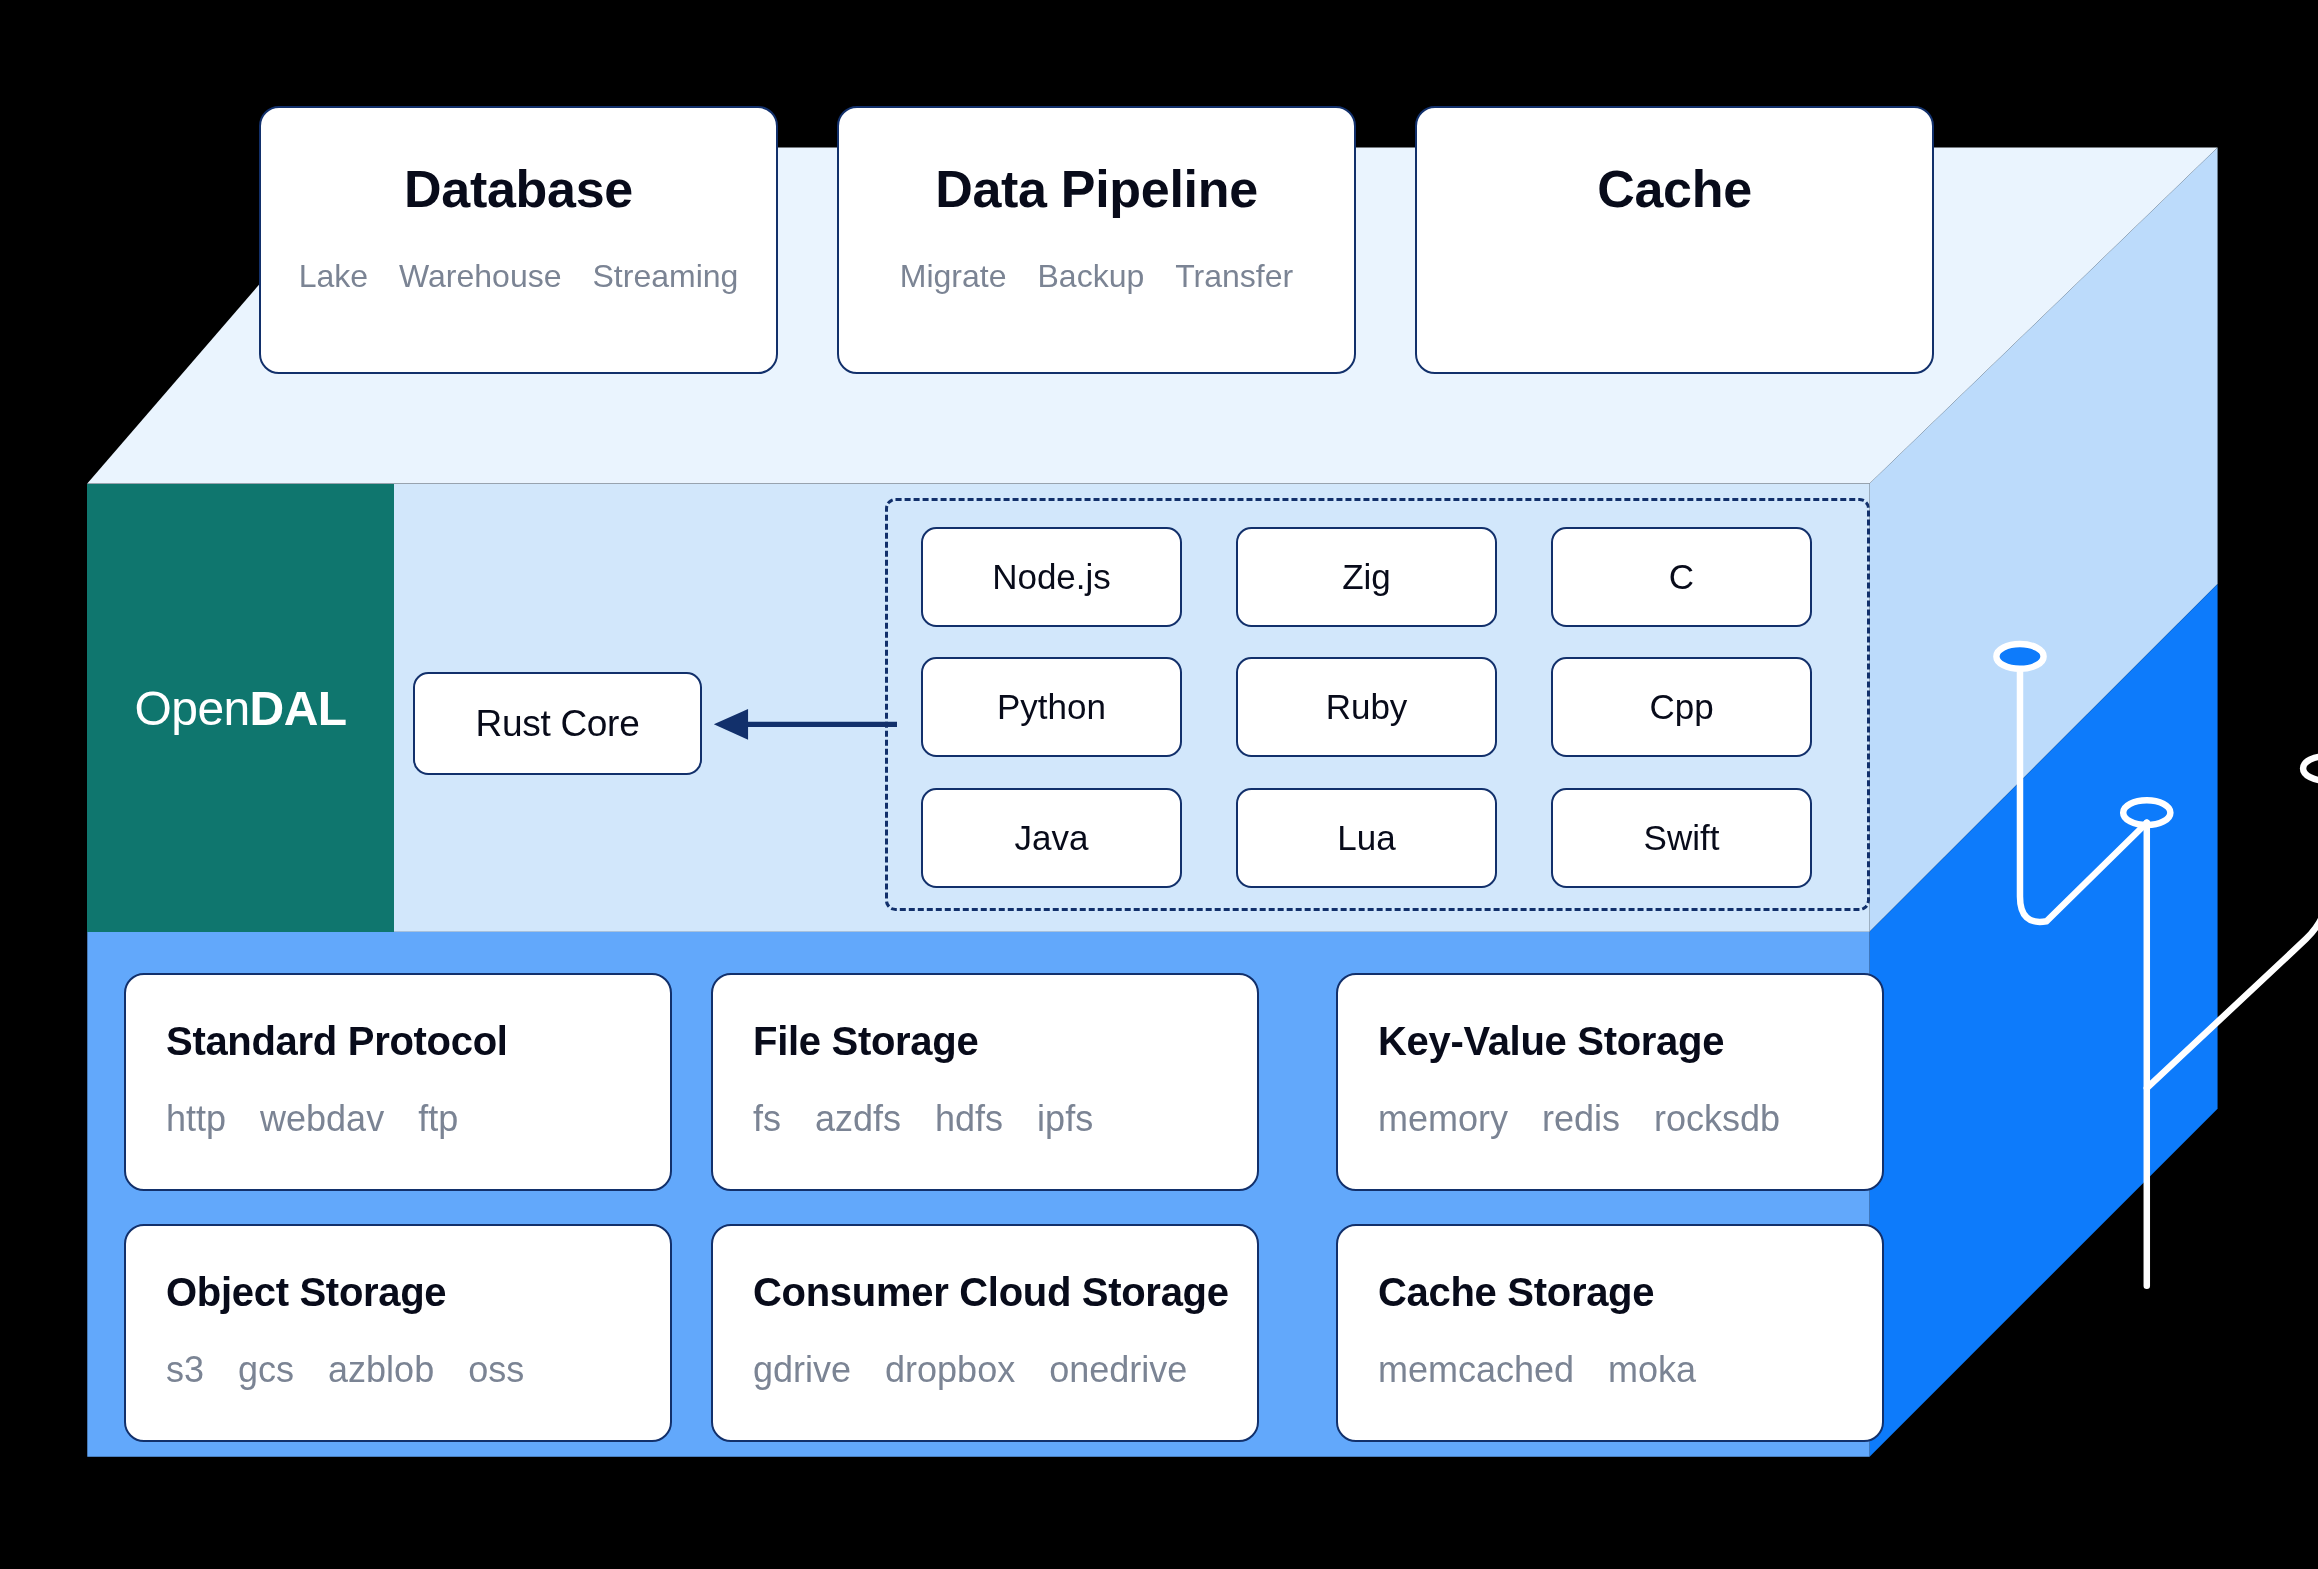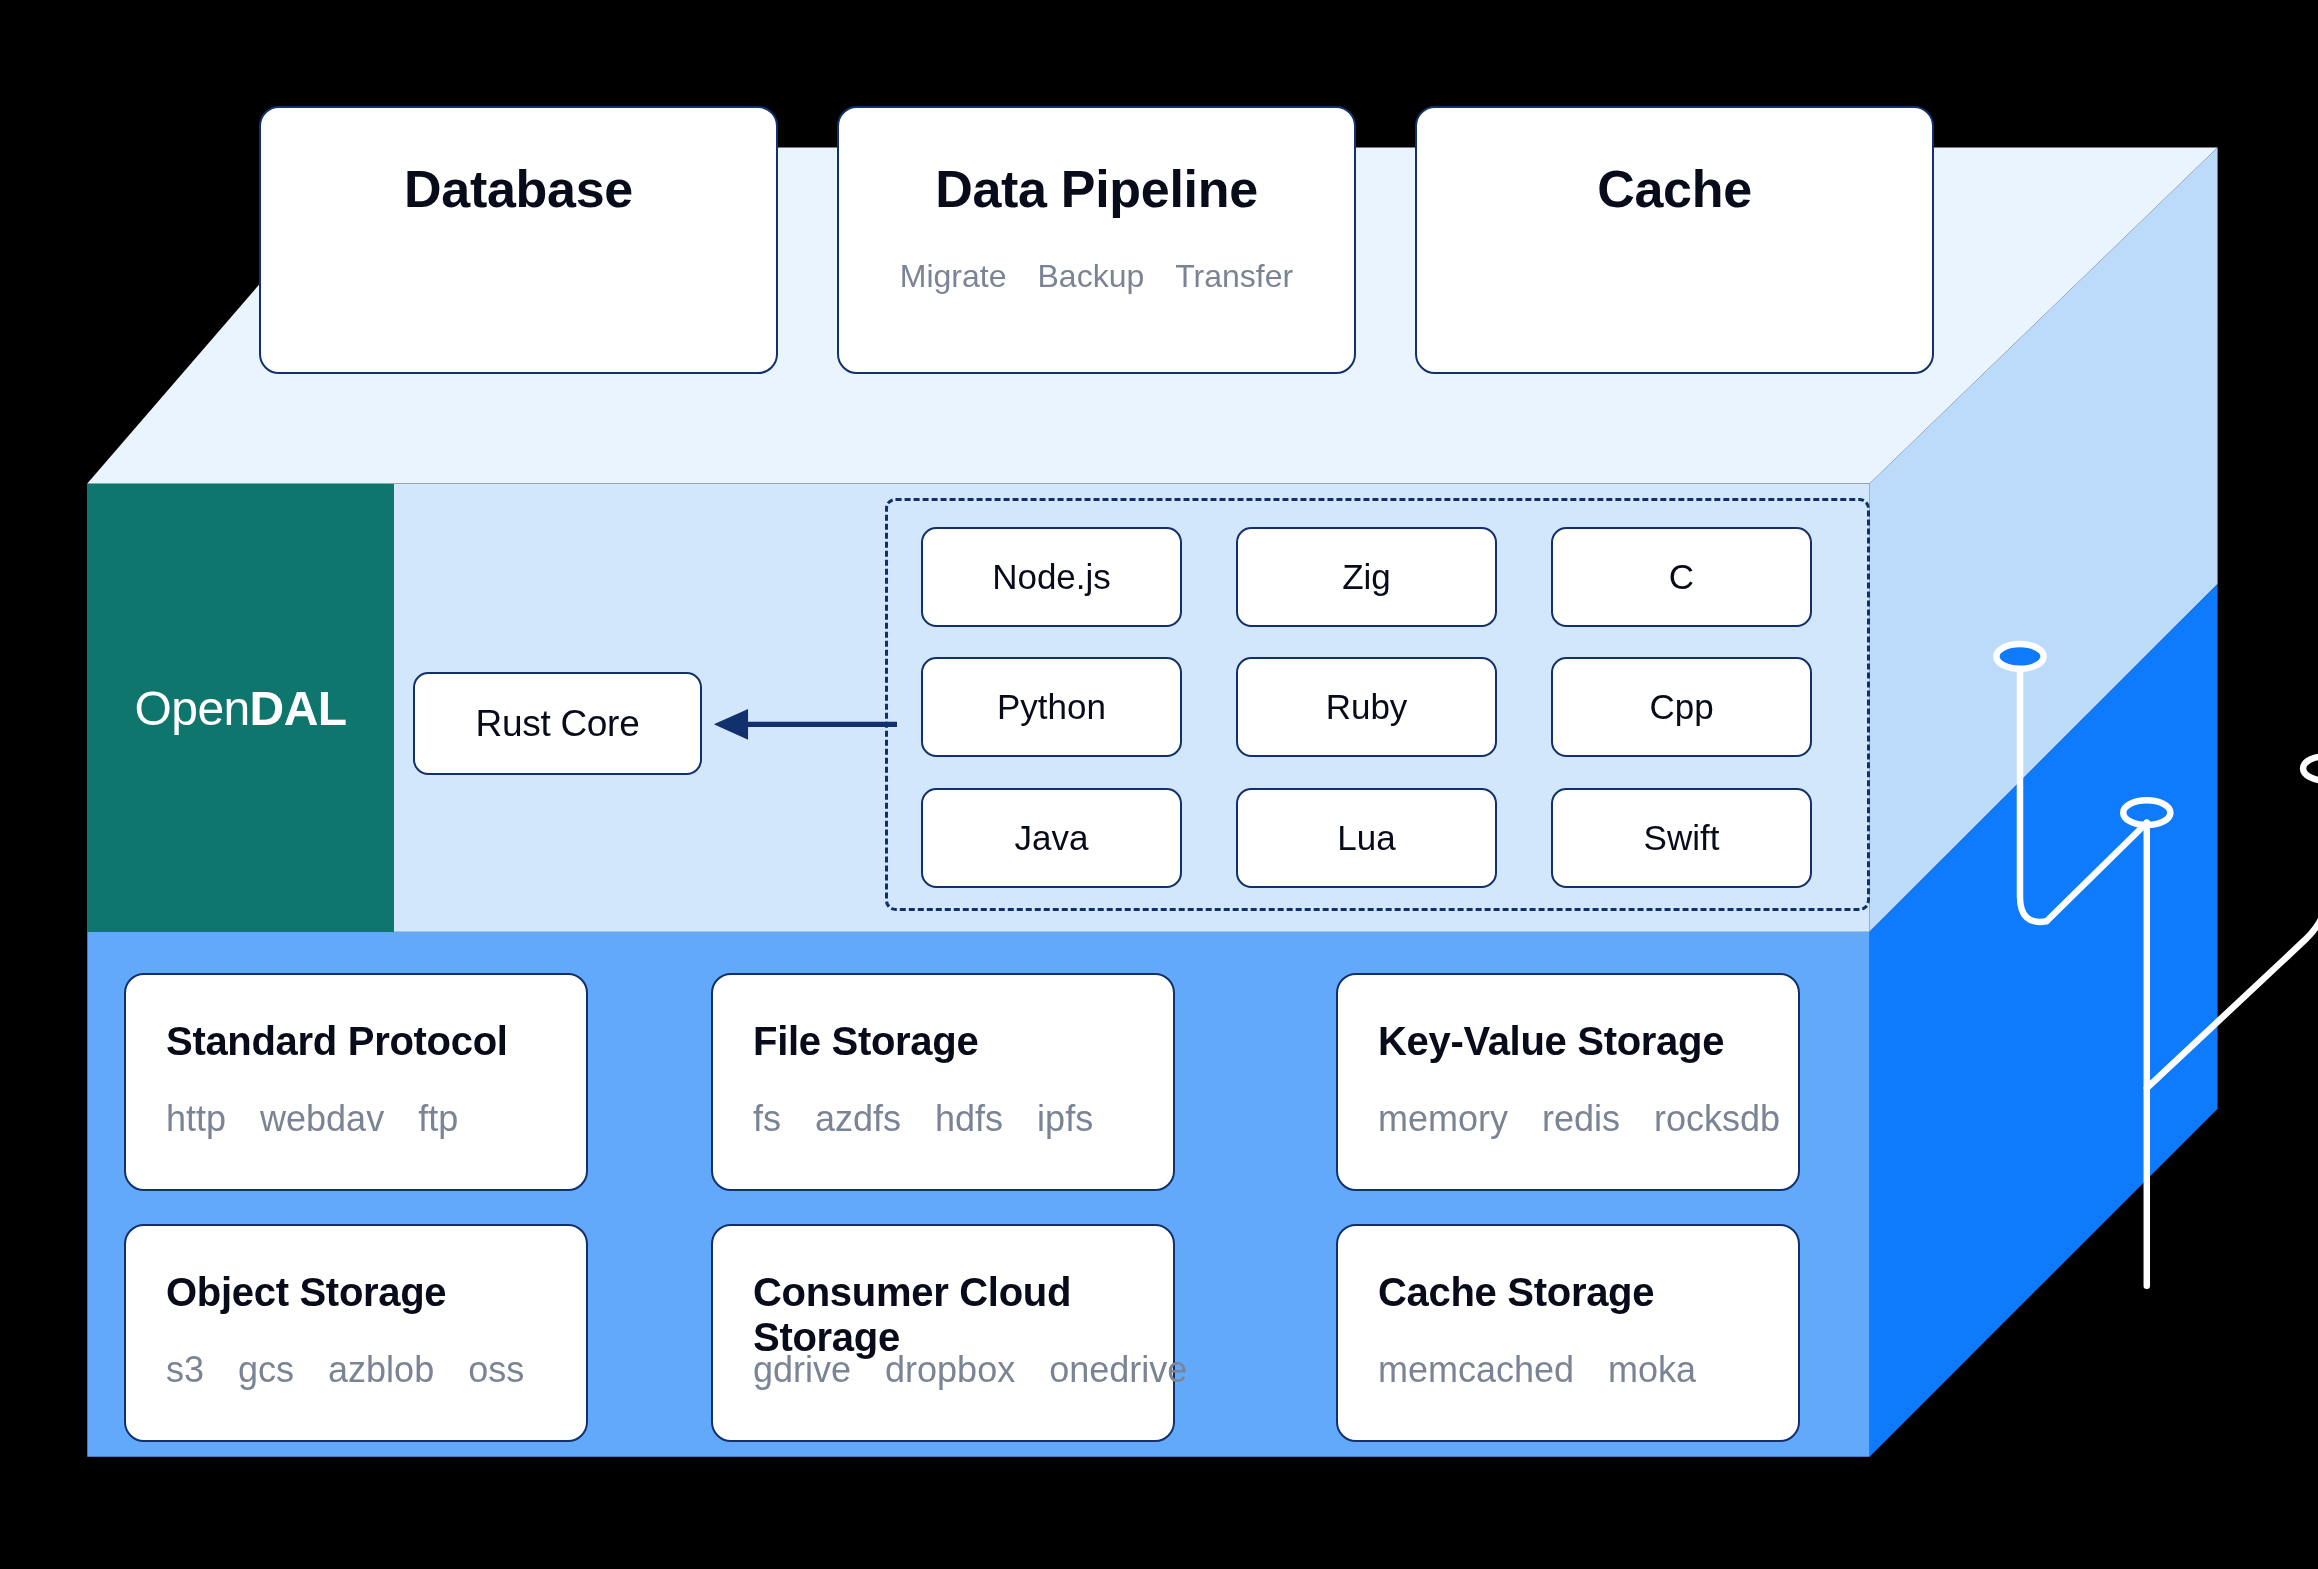--- a/index.html
+++ b/index.html
@@ -34,21 +34,21 @@
                          display:flex;align-items:center;justify-content:center;}
 
   
   #bindings-group{position:absolute;left:885px;top:498px;width:985px;height:413px;
                   border:3.5px dashed #12306b;border-radius:10.6px;box-sizing:border-box;}
   .binding-card{position:absolute;width:261px;height:100px;border-radius:15.3px;border-width:2.9px;}
   .binding-card span{position:absolute;inset:0;display:flex;align-items:center;justify-content:center;
                      font-size:35px;color:#080b1a;}
 
   
-  .svc-card{width:464px;height:218px;}
+  .svc-card{width:548px;height:218px;}
   .svc-card .card-title{position:absolute;left:40px;top:44px;font-size:40px;}
   .svc-card .tagrow{position:absolute;left:40px;top:123px;font-size:36px;gap:34px;text-align:center;}
   #svc-0{left:124px;top:973px;}
   #svc-1{left:711px;top:973px;}
   #svc-2{left:1336px;top:973px;}
   #svc-3{left:124px;top:1224px;}
   #svc-4{left:711px;top:1224px;}
   #svc-5{left:1336px;top:1224px;}
 </style>
 </head>
@@ -75,20 +75,25 @@
     </g>
     <g stroke="#ffffff" stroke-width="11">
       <ellipse cx="3425" cy="1113" rx="40" ry="21" fill="#0d7bfb"></ellipse>
       <ellipse cx="3640" cy="1378" rx="40" ry="21" fill="none"></ellipse>
       <ellipse cx="3945" cy="1303" rx="40" ry="21" fill="none"></ellipse>
     </g>
   </svg>
 
   <div class="card top-card" id="top-card-0">
     <div class="card-title">Database</div>
+    <div class="tagrow">
+      <span>Lake</span>
+      <span>Warehouse</span>
+      <span>Streaming</span>
+    </div>
   </div>
 
   <div class="card top-card" id="top-card-1">
     <div class="card-title">Data Pipeline</div>
     <div class="tagrow">
       <span>Migrate</span>
       <span>Backup</span>
       <span>Transfer</span>
     </div>
   </div>

